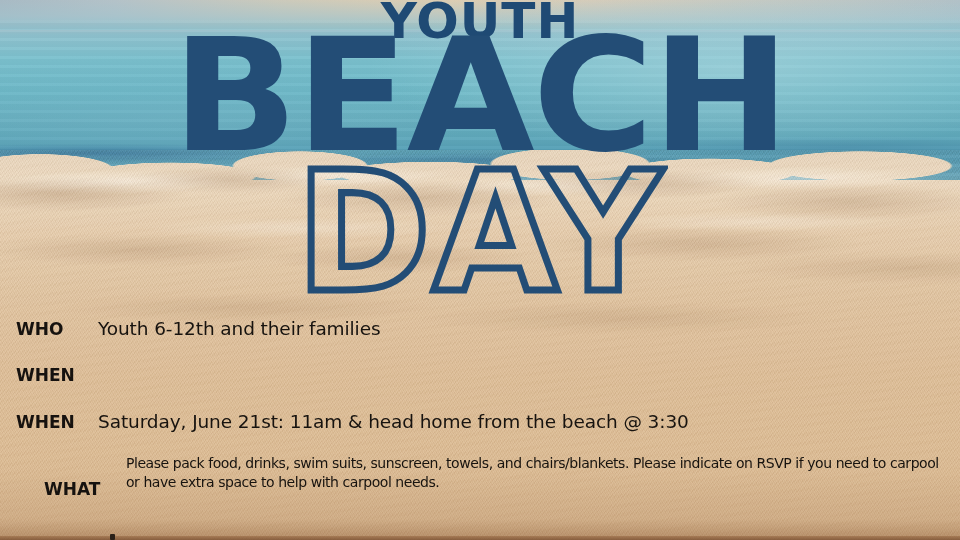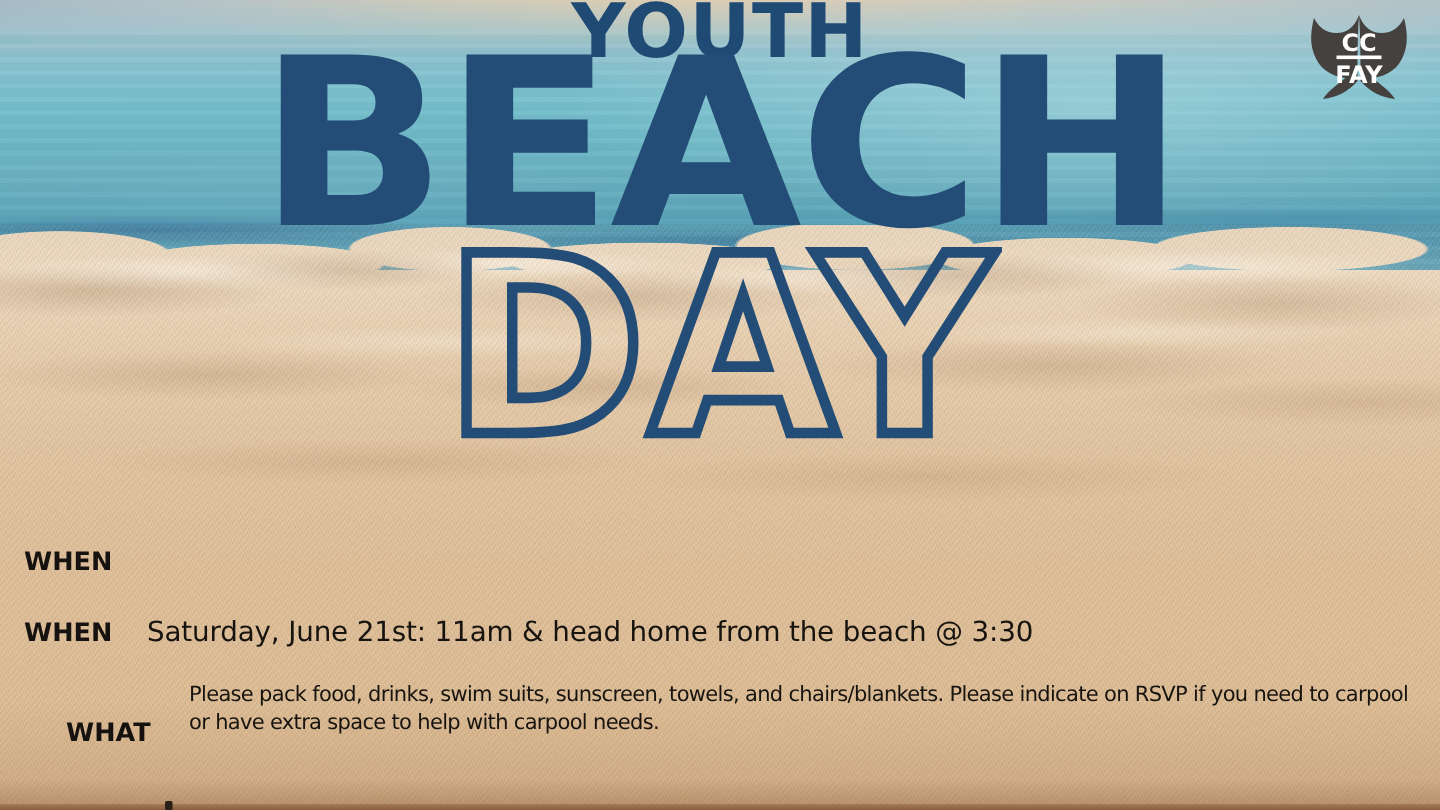--- a/index.html
+++ b/index.html
@@ -242,34 +242,27 @@
   <div class="bg-grain"></div>
   <div class="bg-bottomshade"></div>
   <div class="bg-bottomline"></div>
 
   <div class="headline">
     <div class="t-youth">YOUTH</div>
     <div class="t-beach">BEACH</div>
     <div class="t-day">DAY</div>
   </div>
 
-  <div class="logo">
-    <svg viewBox="0 0 84 66" xmlns="http://www.w3.org/2000/svg" aria-hidden="true">
-      <g fill="#44413f">
-        <path d="M42 4 C39 12, 34 16, 27 16 C20 16, 15 12, 12 6 C10 14, 9 22, 12 30 C15 39, 23 45, 33 46 C28 50, 22 54, 18 60 C27 59, 35 55, 41 48 C41 34, 41 18, 42 4 Z"></path>
-        <path d="M42 4 C45 12, 50 16, 57 16 C64 16, 69 12, 72 6 C74 14, 75 22, 72 30 C69 39, 61 45, 51 46 C56 50, 62 54, 66 60 C57 59, 49 55, 43 48 C43 34, 43 18, 42 4 Z"></path>
-      </g>
-      <rect x="27" y="31" width="30" height="2.4" fill="#ffffff"></rect>
-      <text x="42" y="28" text-anchor="middle" font-family="DejaVu Sans, sans-serif" font-size="16" font-weight="700" fill="#ffffff">CC</text>
-      <text x="42" y="49" text-anchor="middle" font-family="DejaVu Sans, sans-serif" font-size="16" font-weight="700" fill="#ffffff">FAY</text>
-    </svg>
-  </div>
 
   <div class="details">
 
+    <div class="row row-who">
+      <div class="lbl">WHO</div>
+      <div class="val">Youth 6-12th and their families</div>
+    </div>
 
     <div class="row row-where">
       <div class="lbl">WHEN</div>
     </div>
 
     <div class="row row-when">
       <div class="lbl">WHEN</div>
       <div class="val">Saturday, June 21st: 11am &amp; head home from the beach @ 3:30</div>
     </div>
 

